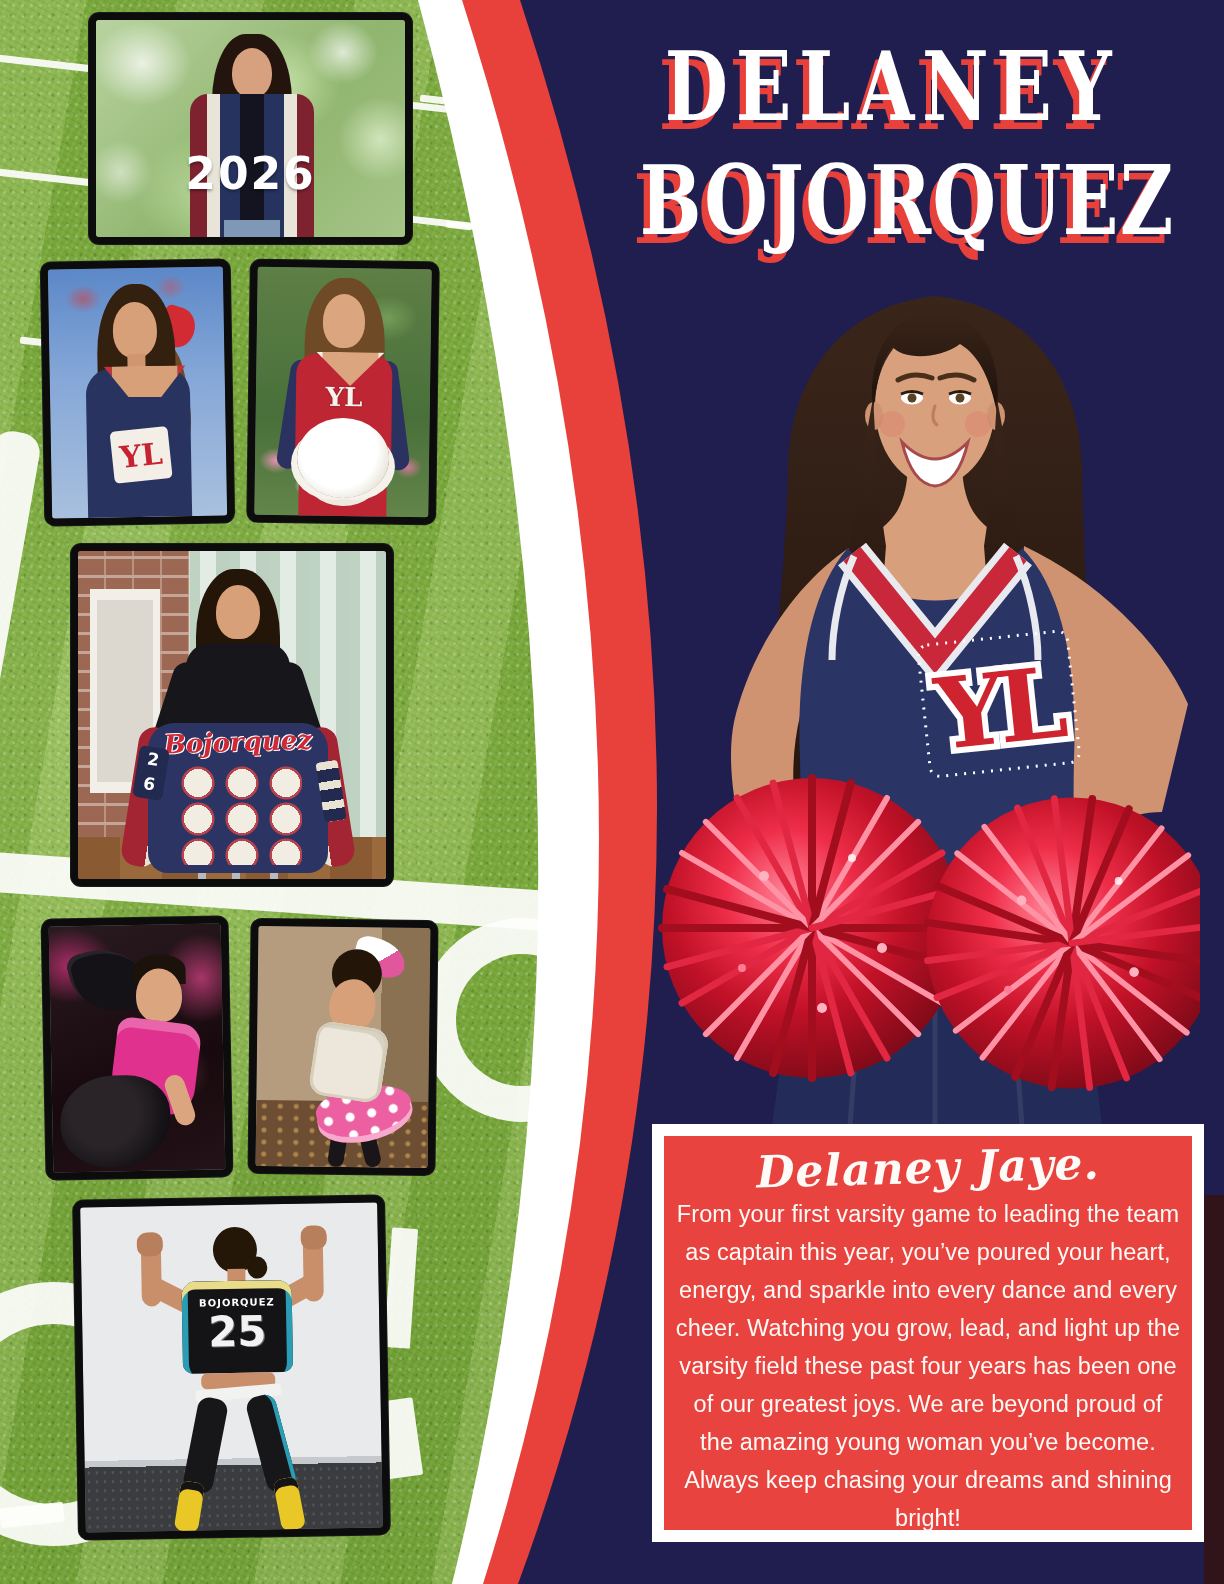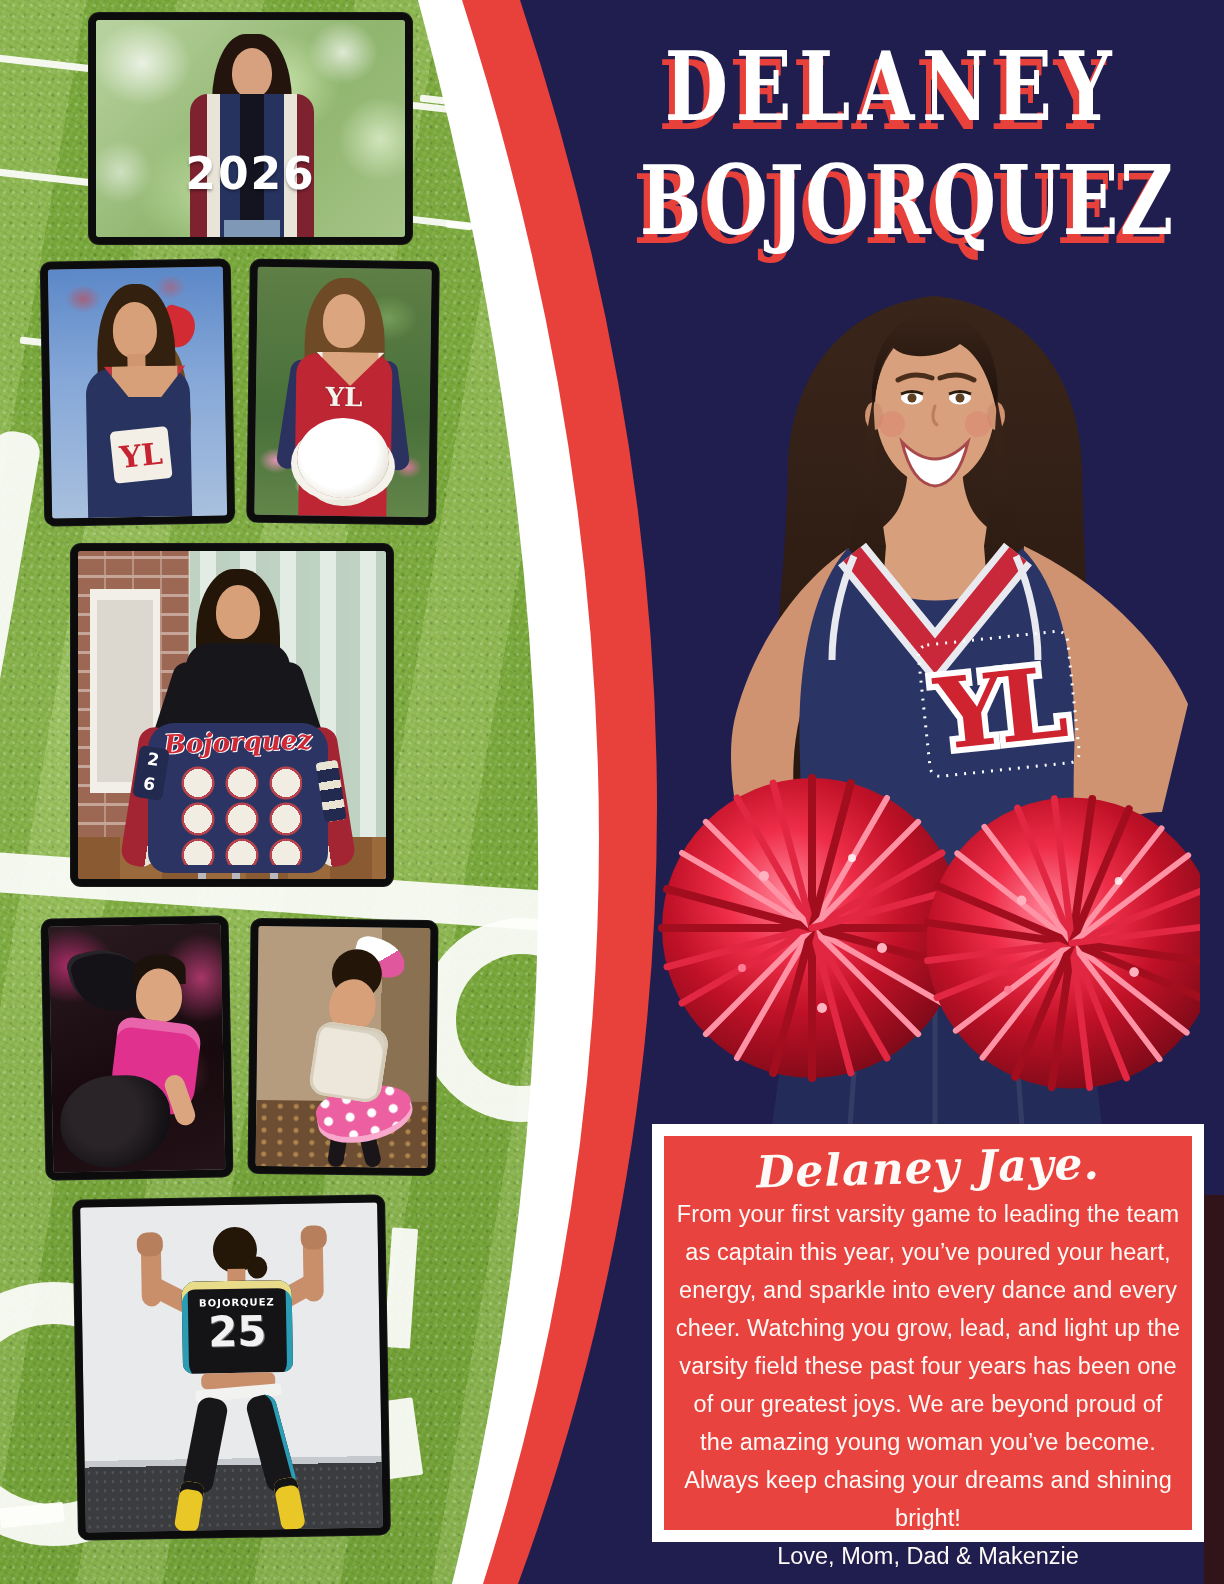--- a/index.html
+++ b/index.html
@@ -424,18 +424,17 @@
       <circle cx="-52" cy="-44" r="5" fill="#ffb3c1"></circle>
       <circle cx="48" cy="-64" r="4" fill="#ffffff" opacity=".8"></circle>
       <circle cx="64" cy="30" r="5" fill="#ffb3c1"></circle>
       <circle cx="-66" cy="48" r="4" fill="#ff7d94"></circle>
     </g>
   </svg>
 
   <div class="msgbox">
     <div class="msg-heading">Delaney Jaye.</div>
     <div class="msg-body">From your first varsity game to leading the team as captain this year, you’ve poured your heart, energy, and sparkle into every dance and every cheer. Watching you grow, lead, and light up the varsity field these past four years has been one of our greatest joys. We are beyond proud of the amazing young woman you’ve become. Always keep chasing your dreams and shining bright!</div>
-    <div class="msg-signoff">Love, Mom, Dad &amp; Makenzie</div>
   </div>
 
   <div class="edge-strip"></div>
 
 </div>
 
 </body></html>

